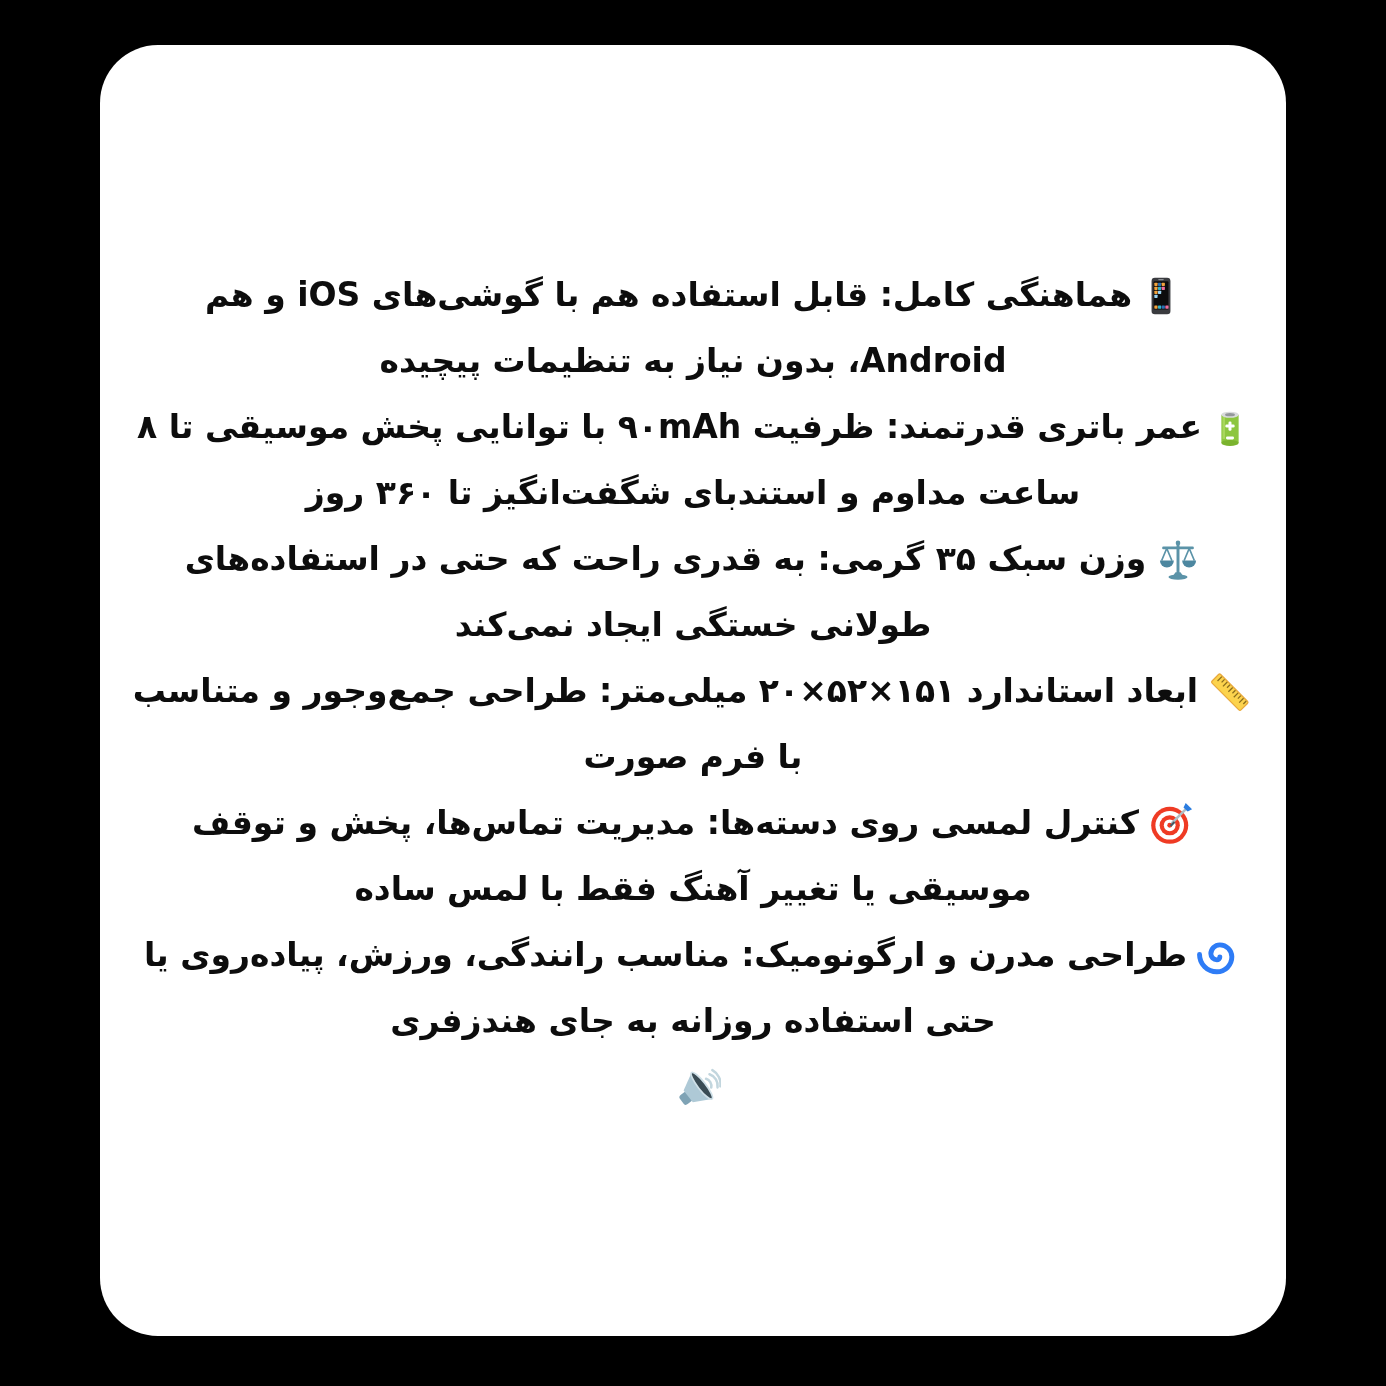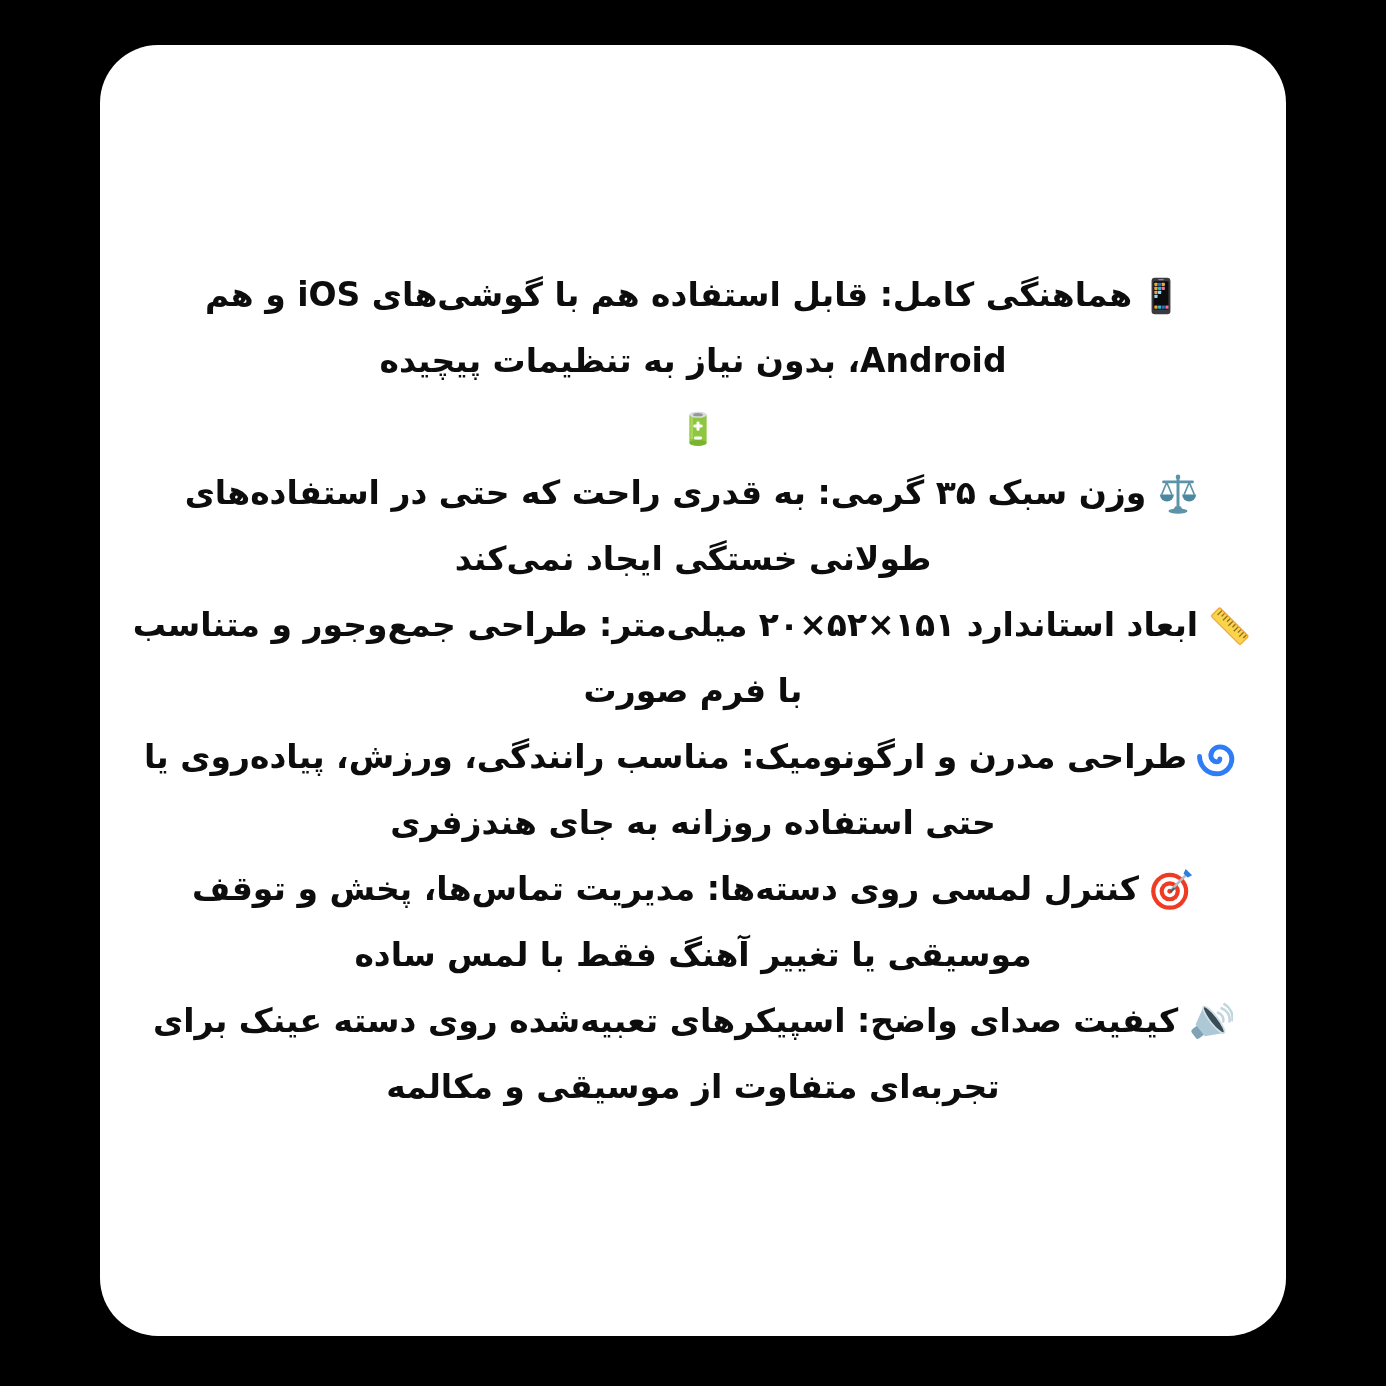--- a/index.html
+++ b/index.html
@@ -71,21 +71,21 @@
   <div class="feature">
     <span class="icon"><svg width="38" height="44" viewBox="0 0 33 36">
       <rect x="9" y="6.5" width="15" height="24.5" fill="#8dc63f"></rect>
       <ellipse cx="16.5" cy="31" rx="7.5" ry="2.6" fill="#7ab32e"></ellipse>
       <rect x="10" y="8.5" width="2.2" height="19" fill="#a8d65c"></rect>
       <ellipse cx="16.5" cy="6.5" rx="7.5" ry="2.7" fill="#d9dbdc"></ellipse>
       <ellipse cx="16.5" cy="6.4" rx="4.3" ry="1.5" fill="#93979a"></ellipse>
       <rect x="15.2" y="12.3" width="2.6" height="8" rx="1.1" fill="#ffffff"></rect>
       <rect x="12.5" y="15" width="8" height="2.6" rx="1.1" fill="#ffffff"></rect>
       <rect x="13" y="25.3" width="7" height="2.6" rx="1.2" fill="#ffffff"></rect>
-    </svg></span>
+    </svg></span><span>عمر باتری قدرتمند: ظرفیت ۹۰mAh با توانایی پخش موسیقی تا ۸ ساعت مداوم و استندبای شگفت‌انگیز تا ۳۶۰ روز</span>
   </div>
 
 
   <div class="feature">
     <span class="icon"><svg width="46" height="44" viewBox="0 0 36 36">
       <g fill="#5b93a8">
         <circle cx="18" cy="4" r="1.9"></circle>
         <rect x="16.8" y="4.5" width="2.4" height="25"></rect>
         <rect x="5" y="7" width="26" height="2.3" rx="1.1"></rect>
       </g>
@@ -118,48 +118,48 @@
           <line x1="23" y1="14" x2="23" y2="18.8"></line>
           <line x1="26" y1="14" x2="26" y2="17.3"></line>
           <line x1="29" y1="14" x2="29" y2="18.8"></line>
           <line x1="32" y1="14" x2="32" y2="17.3"></line>
         </g>
       </g>
     </svg></span><span>ابعاد استاندارد ۱۵۱×۵۲×۲۰ میلی‌متر: طراحی جمع‌وجور و متناسب با فرم صورت</span>
   </div>
 
   <div class="feature">
-    <span class="icon"><svg width="46" height="46" viewBox="-3.5 -3.5 43 43">
-      <path d="M18.8 18.8 a2.8 2.8 0 0 1 -2.8 2.8 a5.6 5.6 0 0 1 -5.6 -5.6 a8.4 8.4 0 0 1 8.4 -8.4 a11.2 11.2 0 0 1 11.2 11.2 a14 14 0 0 1 -14 14 a16.2 16.2 0 0 1 -16.2 -16.2" fill="none" stroke="#2e7cf6" stroke-width="4.6" stroke-linecap="round"></path>
-    </svg></span><span>طراحی مدرن و ارگونومیک: مناسب رانندگی، ورزش، پیاده‌روی یا حتی استفاده روزانه به جای هندزفری</span>
-  </div>
-
-  <div class="feature">
     <span class="icon"><svg width="46" height="46" viewBox="0 0 36 36">
       <circle cx="17" cy="19" r="14.5" fill="#ef3b24"></circle>
       <circle cx="17" cy="19" r="11.2" fill="#ffffff"></circle>
       <circle cx="17" cy="19" r="7.9" fill="#ef3b24"></circle>
       <circle cx="17" cy="19" r="4.6" fill="#ffffff"></circle>
       <circle cx="17" cy="19" r="1.9" fill="#ef3b24"></circle>
       <line x1="31" y1="5" x2="18.5" y2="17.5" stroke="#b0bec5" stroke-width="2"></line>
       <polygon points="29.5,1.5 34.5,6.5 31,8.2 27.8,5" fill="#2b7de0"></polygon>
       <polygon points="17,19 20.2,15.8 21.4,17 18.2,20.2" fill="#455a64"></polygon>
     </svg></span><span>کنترل لمسی روی دسته‌ها: مدیریت تماس‌ها، پخش و توقف موسیقی یا تغییر آهنگ فقط با لمس ساده</span>
+  </div>
+
+  <div class="feature">
+    <span class="icon"><svg width="46" height="46" viewBox="-3.5 -3.5 43 43">
+      <path d="M18.8 18.8 a2.8 2.8 0 0 1 -2.8 2.8 a5.6 5.6 0 0 1 -5.6 -5.6 a8.4 8.4 0 0 1 8.4 -8.4 a11.2 11.2 0 0 1 11.2 11.2 a14 14 0 0 1 -14 14 a16.2 16.2 0 0 1 -16.2 -16.2" fill="none" stroke="#2e7cf6" stroke-width="4.6" stroke-linecap="round"></path>
+    </svg></span><span>طراحی مدرن و ارگونومیک: مناسب رانندگی، ورزش، پیاده‌روی یا حتی استفاده روزانه به جای هندزفری</span>
   </div>
 
 
   <div class="feature">
     <span class="icon"><svg width="46" height="46" viewBox="0 0 40 40">
       <g transform="rotate(-38 17 23)">
         <rect x="3" y="18" width="9" height="10" rx="2.5" fill="#7fa3b5"></rect>
         <polygon points="10,16.5 25,8.5 25,37.5 10,29.5" fill="#aec9d6"></polygon>
         <ellipse cx="25" cy="23" rx="3.4" ry="14.5" fill="#3a4c55"></ellipse>
         <ellipse cx="25" cy="23" rx="3.4" ry="14.5" fill="none" stroke="#cfe0e8" stroke-width="1.5"></ellipse>
       </g>
       <g stroke="#c2d6de" stroke-width="2.2" fill="none" stroke-linecap="round">
         <path d="M27 12 a6.5 6.5 0 0 1 4.5 7.5"></path>
         <path d="M30 8 a10.5 10.5 0 0 1 7 11.5"></path>
         <path d="M32.5 4.5 a14 14 0 0 1 7 14"></path>
       </g>
-    </svg></span><span>کیفیت صدای واضح: اسپیکرهای تعبیه‌شده روی دسته عینک برای تجربه‌ای متفاوت از موسیقی و مکالمه</span>
+    </svg></span>
   </div>
 
 </div>
 
 </body></html>

